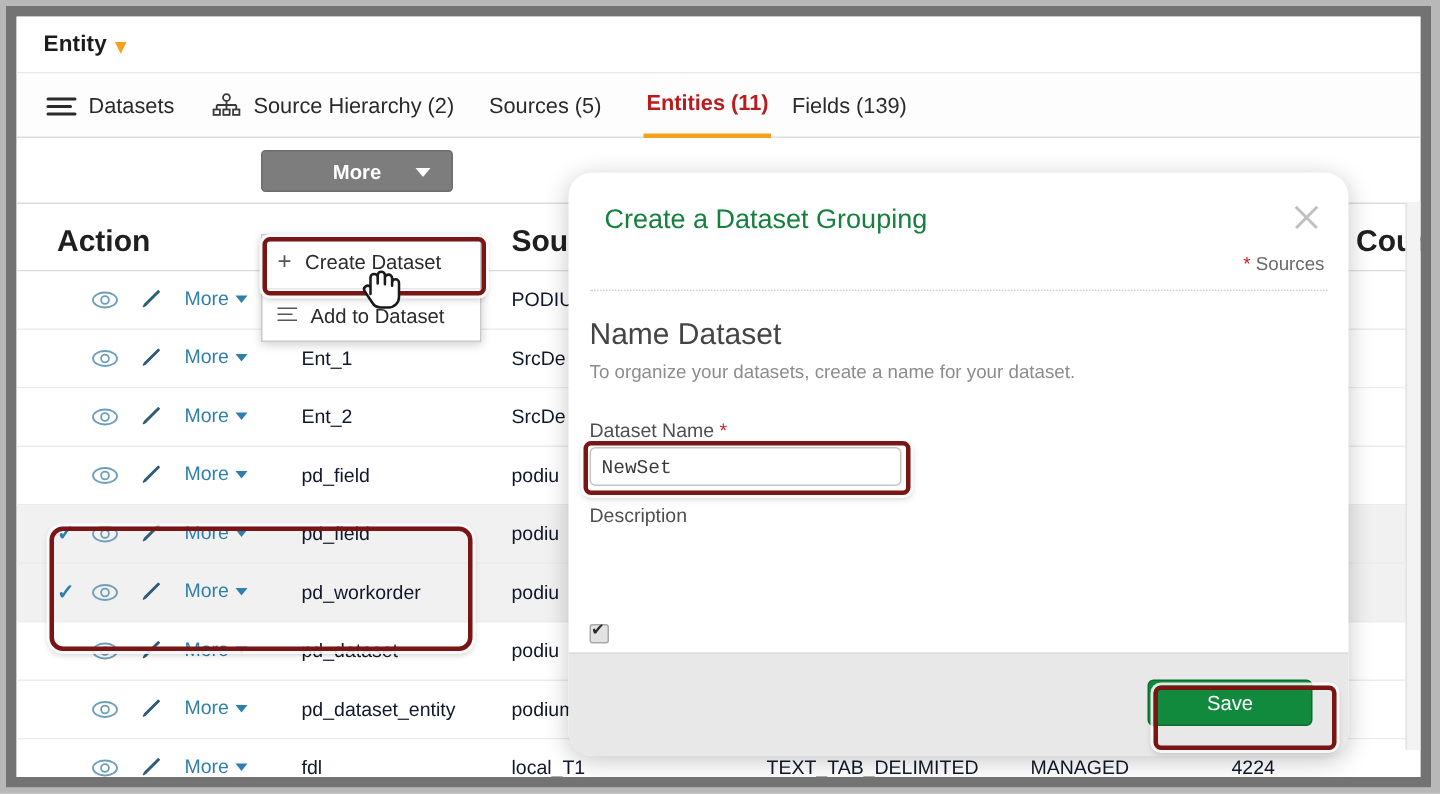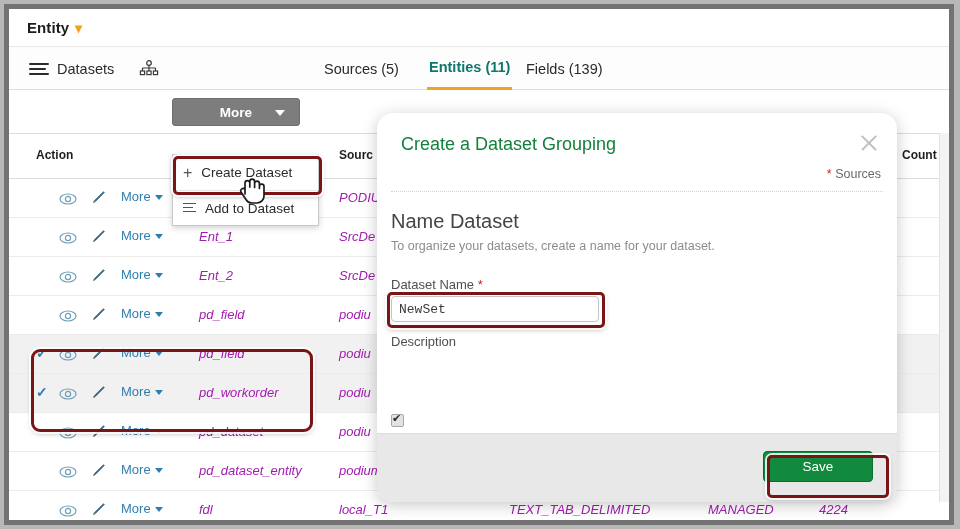--- a/index.html
+++ b/index.html
@@ -7,21 +7,21 @@
     width: 960px; height: 529px;
     overflow: hidden;
     background: #b8b8b8;
     font-family: "Liberation Sans", sans-serif;
   }
   #app {
     position: absolute;
     left: 4px; top: 4px;
     width: 950px; height: 521px;
     background: #ffffff;
-    border: 5px solid #737373;
+    border: 7px solid #737373;
     box-sizing: border-box;
     overflow: hidden;
   }
 
   
   .crumbbar {
     position: absolute; left: 0; top: 0;
     width: 100%; height: 38px;
     background: #ffffff;
     border-bottom: 1px solid #e9e9e9;
@@ -48,21 +48,21 @@
   }
   .tab {
     position: absolute; top: 0; height: 43px;
     display: flex; align-items: center; gap: 8px;
     font-size: 14.5px; color: #2a2a2a;
     padding: 0 2px;
     cursor: pointer;
     box-sizing: border-box;
   }
   .tab.active {
-    font-weight: 700; color: #0f766e;
+    font-weight: 700; color: #b91c1c;
     border-bottom: 3px solid #f4a11e;
   }
   .tab-ico { display: inline-block; width: 20px; height: 18px; position: relative; }
   .ico-lines i {
     position: absolute; left: 0; height: 2.2px; background: #2b2b2b; border-radius: 1px;
   }
   .ico-lines i:nth-child(1) { top: 3px;  width: 20px; }
   .ico-lines i:nth-child(2) { top: 8px;  width: 17px; }
   .ico-lines i:nth-child(3) { top: 13px; width: 20px; }
 
@@ -96,32 +96,32 @@
   .ico-logs i:nth-child(1){ top:2px; } .ico-logs i:nth-child(2){ top:5px; }
   .ico-logs i:nth-child(3){ top:8px; }
 
   
   .table { position: absolute; left: 0; top: 124px; width: 100%; bottom: 0; }
   .thead {
     position: relative; height: 44px;
     border-top: 1px solid #dcdcdc; border-bottom: 1px solid #dcdcdc;
     background: #fff;
   }
-  .th { position: absolute; top: 14px; font-size: 12px; color: #1f1f1f; font-weight: 700; }
+  .th { position: absolute; top: 14px; font-size: 20px; color: #1f1f1f; font-weight: 700; }
   .row {
     position: relative; height: 38px;
     border-bottom: 1px solid #ececec;
     background: #fff;
   }
   .row.alt { background: #f1f1f1; }
-  .cell { position: absolute; top: 11px; font-size: 13px; color: #a21caf; font-style: italic; }
+  .cell { position: absolute; top: 11px; font-size: 13px; color: #0f172a; }
   .c-name { left: 190px; }
   .c-src  { left: 330px; }
   .c-type { left: 500px; }
-  .c-mode { left: 699px; }
+  .c-mode { left: 676px; }
   .c-count{ left: 810px; }
 
   .act-check {
     position: absolute; left: 27px; top: 11px;
     color: #2f7fae; font-size: 14px; font-weight: 700; line-height: 1;
   }
   .act-eye { position: absolute; left: 50px; top: 12px; cursor: pointer; }
   .act-pen { position: absolute; left: 82px; top: 11px; cursor: pointer; }
   .act-more {
     position: absolute; left: 112px; top: 10px;
@@ -264,20 +264,21 @@
     <div class="tab" style="left:128px">
       <span class="tab-ico ico-hier">
         <svg width="20" height="18" viewBox="0 0 20 18">
           <circle cx="10" cy="3" r="2.3" fill="none" stroke="#3a3a3a" stroke-width="1.2"></circle>
           <path d="M10 5.4 V8 M3.5 8 H16.5 M3.5 8 V11 M10 8 V11 M16.5 8 V11" fill="none" stroke="#3a3a3a" stroke-width="1.2"></path>
           <rect x="1.4" y="11" width="4.2" height="3.6" fill="none" stroke="#3a3a3a" stroke-width="1.2"></rect>
           <rect x="7.9" y="11" width="4.2" height="3.6" fill="none" stroke="#3a3a3a" stroke-width="1.2"></rect>
           <rect x="14.4" y="11" width="4.2" height="3.6" fill="none" stroke="#3a3a3a" stroke-width="1.2"></rect>
         </svg>
       </span>
+      <span>Source Hierarchy (2)</span>
     </div>
 
     <div class="tab" style="left:313px">
       <span>Sources (5)</span>
     </div>
 
     <div class="tab active" style="left:418px">
       <span>Entities (11)</span>
     </div>
 

